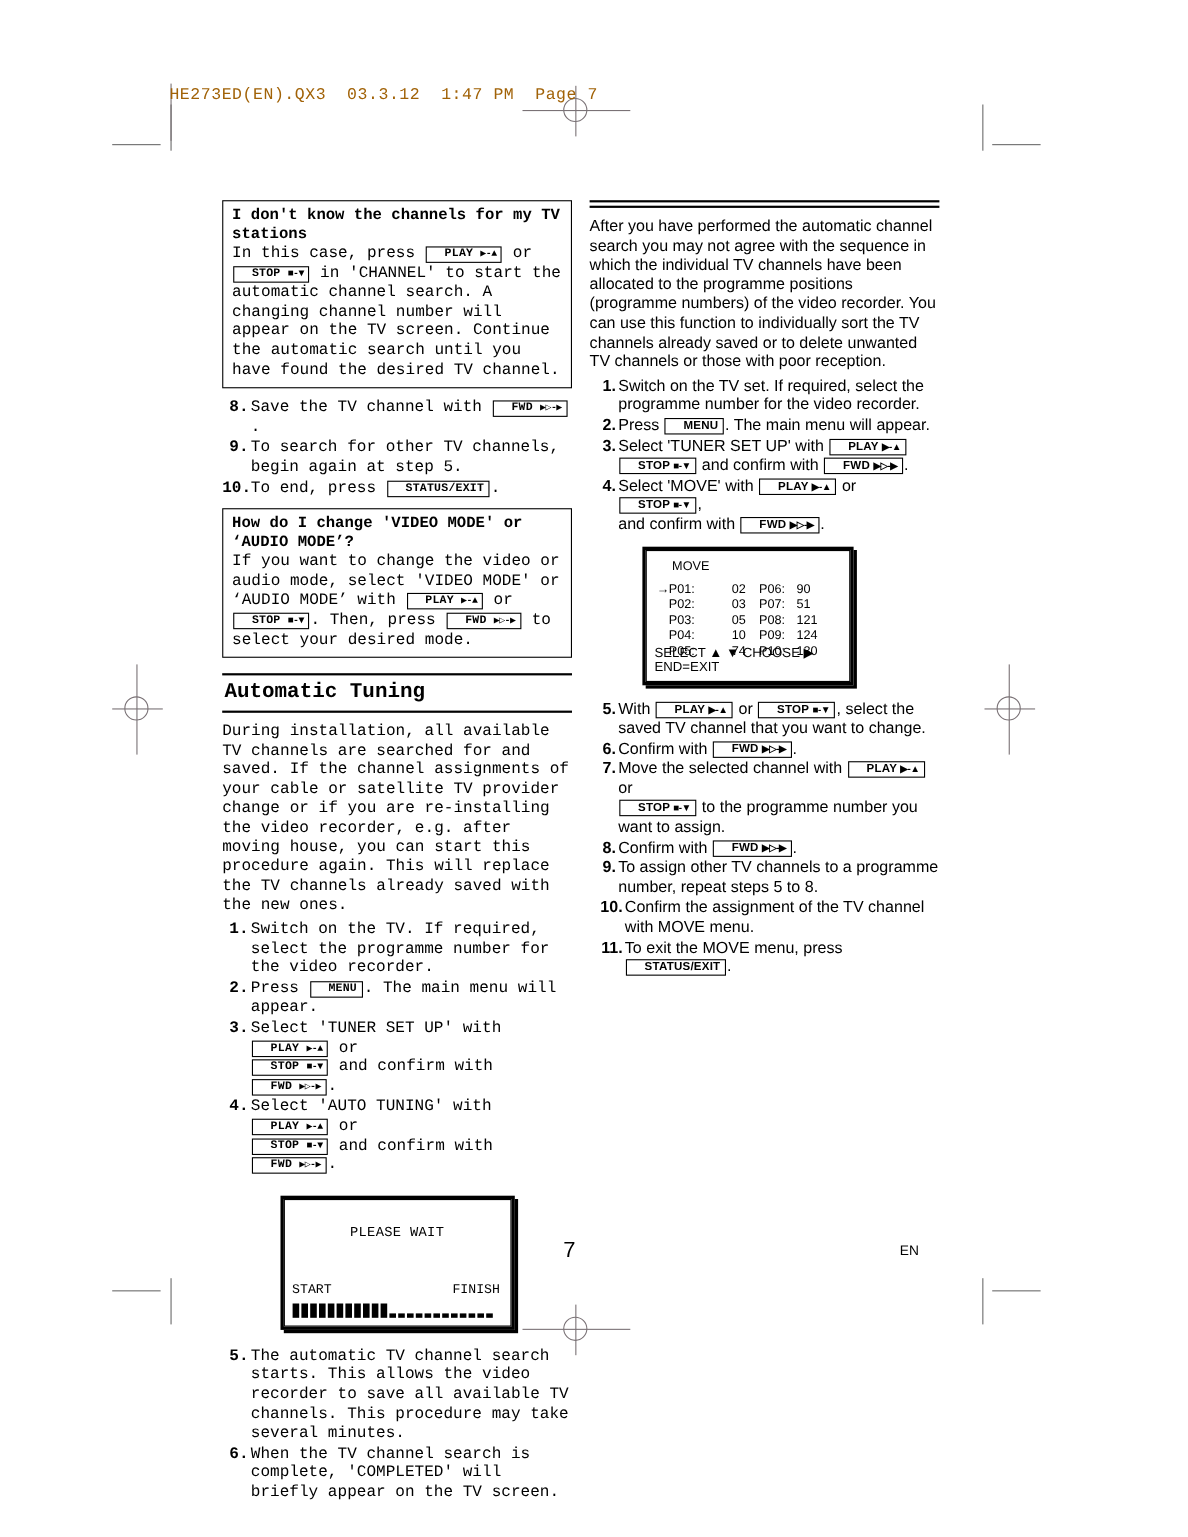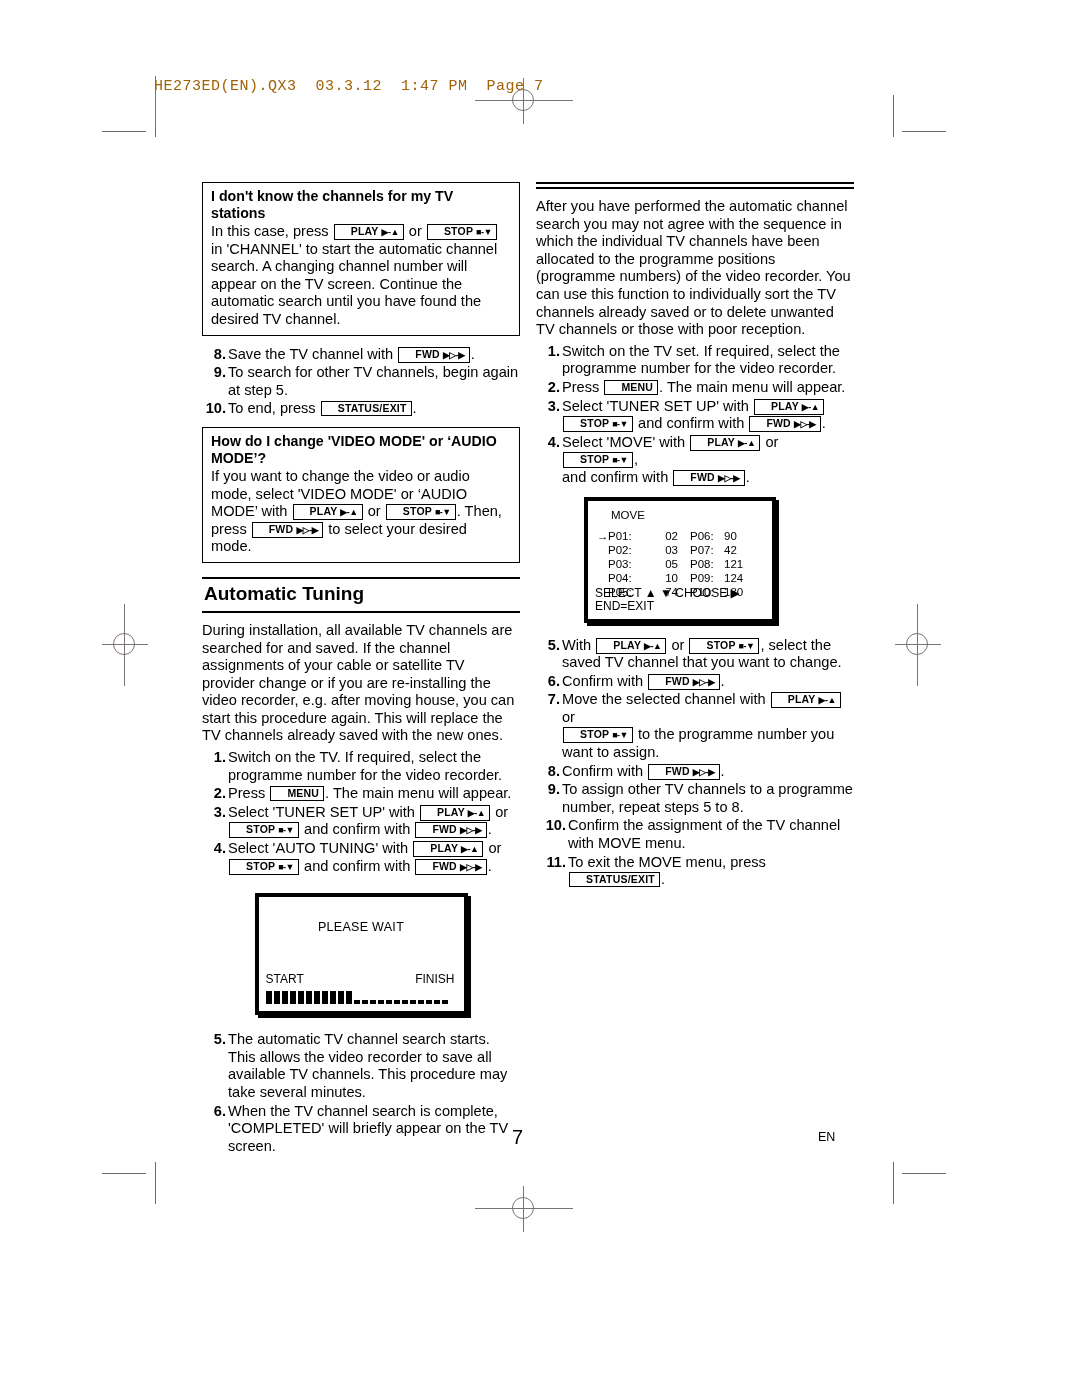--- a/index.html
+++ b/index.html
@@ -46,21 +46,21 @@
     white-space: pre;
   }
 
   
   .col {
     position: absolute;
     width: 318px;
     font-size: 14.6px;
     line-height: 17.6px;
   }
-  .col-left  { left: 202px; top: 182px; }
+  .col-left  { left: 202px; top: 182px; font-family: Liberation Mono, monospace; }
   .col-right { left: 536px; top: 182px; }
 
   
   .callout {
     border: 1px solid #000;
     padding: 5px 8px 6px 8px;
     box-sizing: border-box;
     margin-bottom: 10px;
   }
   .callout .cap {
@@ -373,21 +373,21 @@
             <span class="lbl">P01:</span>
             <span class="val">02</span>
             <span class="lbl2">P06:</span>
             <span class="val2">90</span>
           </div>
           <div class="mv-row">
             <span class="cur"></span>
             <span class="lbl">P02:</span>
             <span class="val">03</span>
             <span class="lbl2">P07:</span>
-            <span class="val2">42</span>
+            <span class="val2">51</span>
           </div>
           <div class="mv-row">
             <span class="cur"></span>
             <span class="lbl">P03:</span>
             <span class="val">05</span>
             <span class="lbl2">P08:</span>
             <span class="val2">121</span>
           </div>
           <div class="mv-row">
             <span class="cur"></span>

